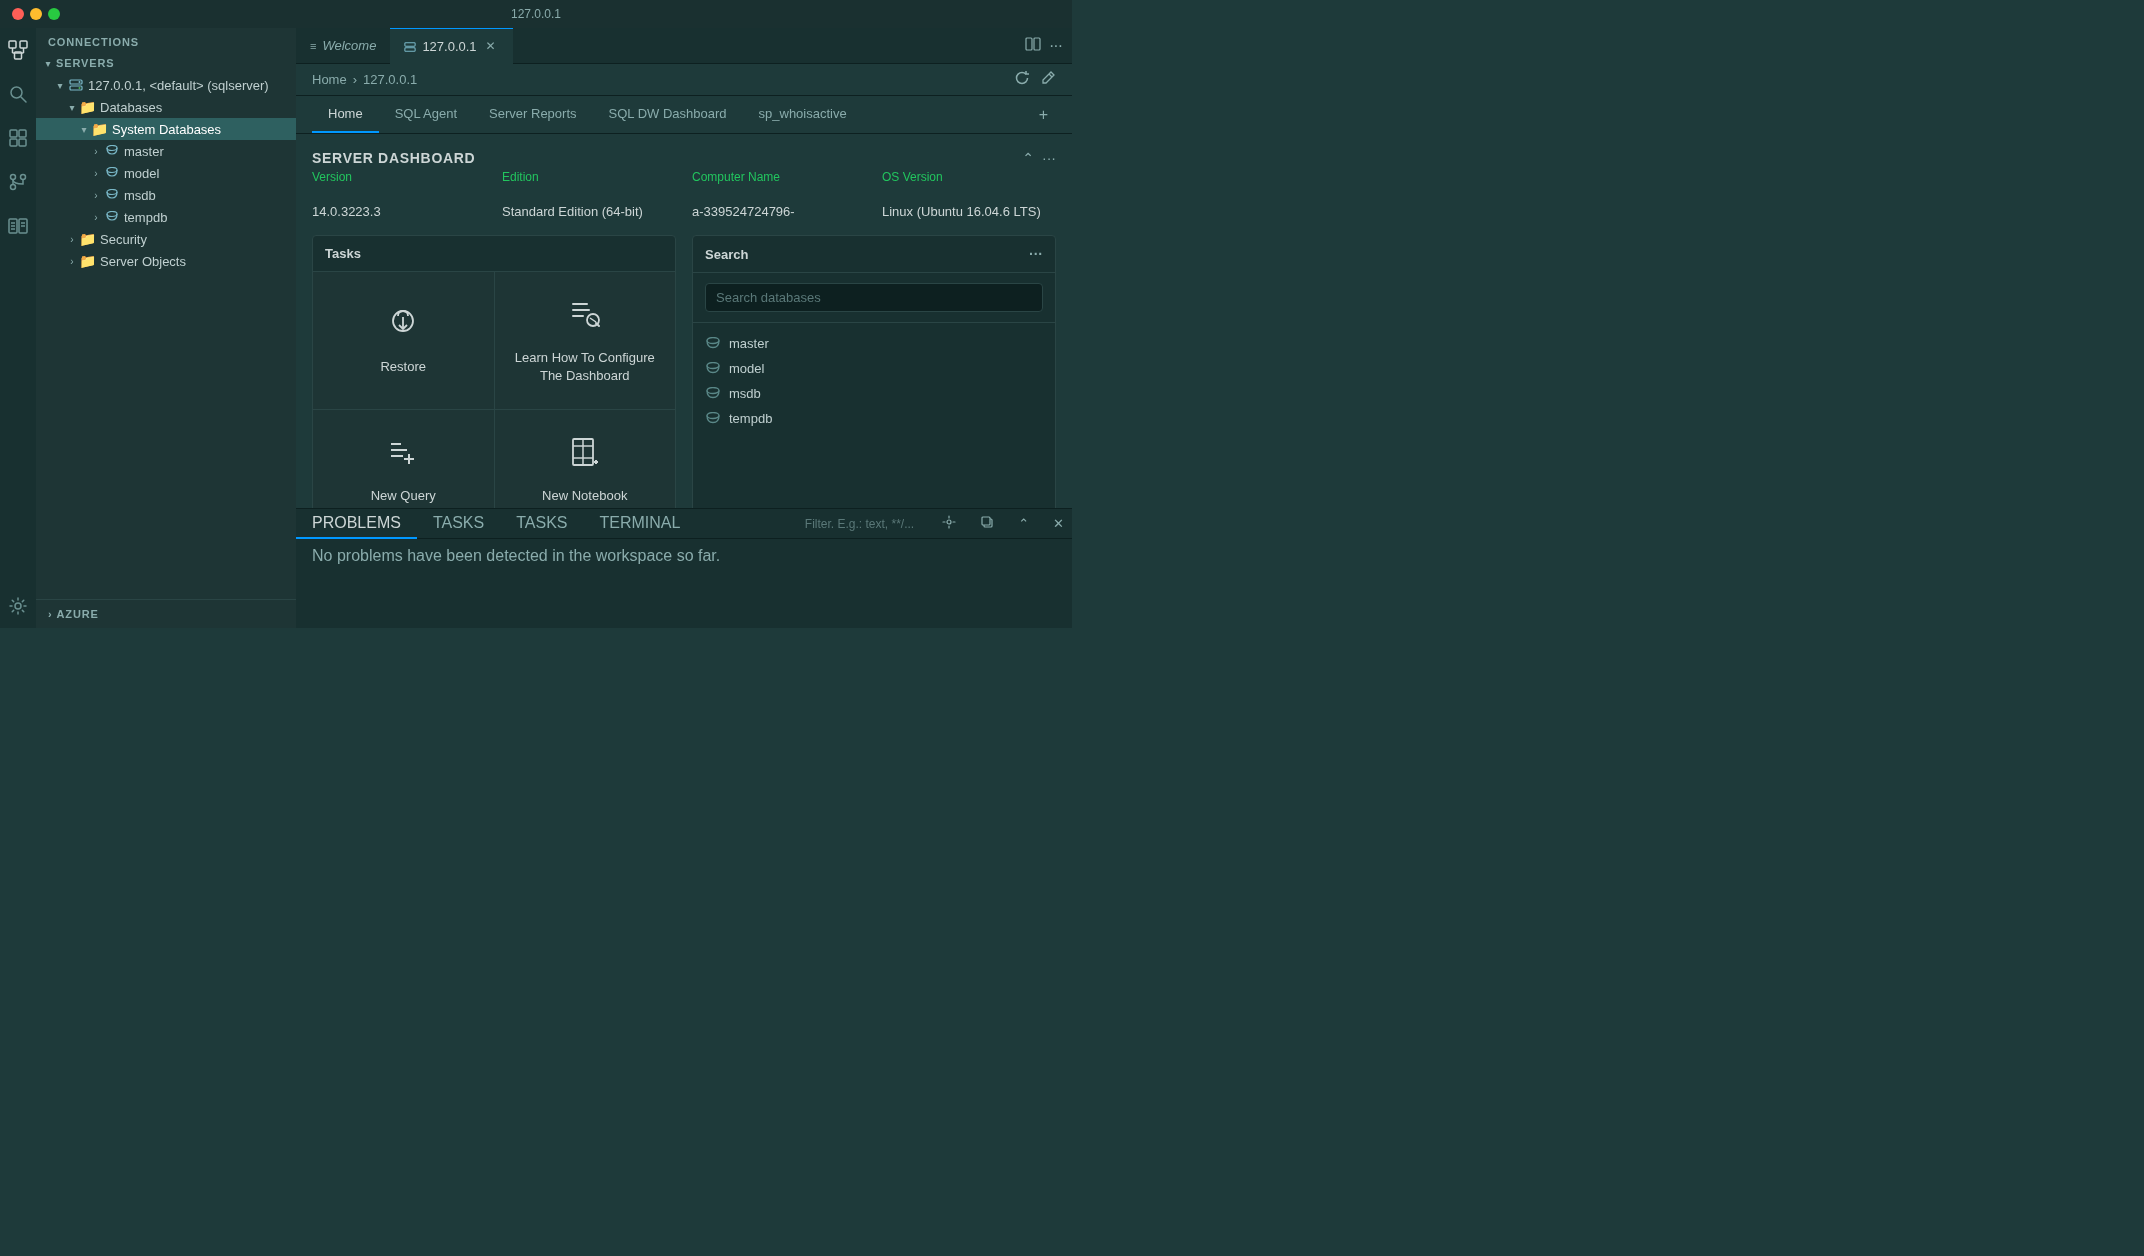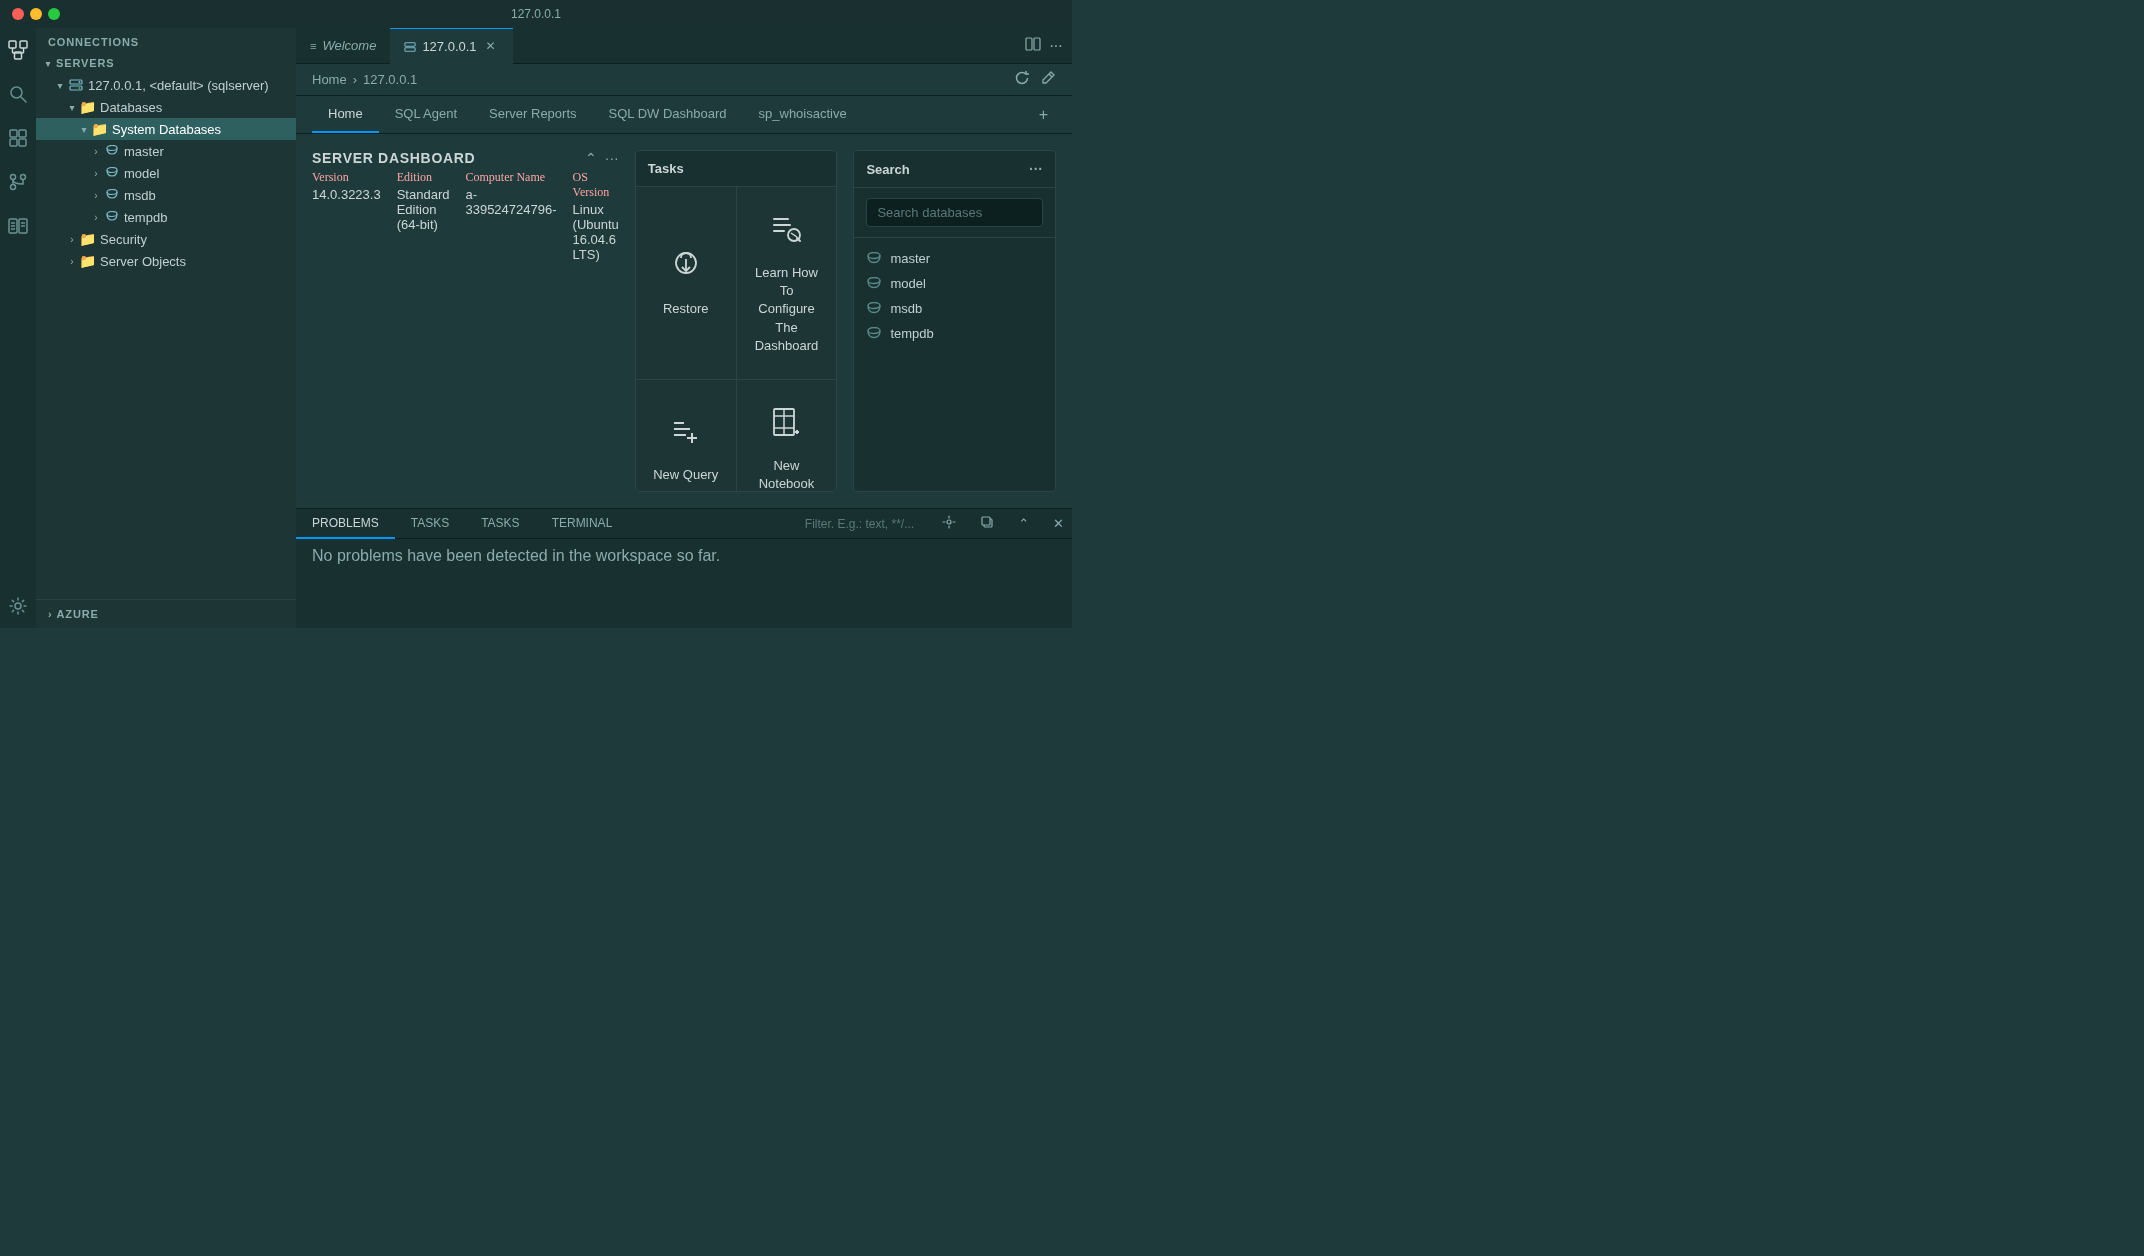--- a/index.html
+++ b/index.html
@@ -275,20 +275,21 @@
       padding: 8px;
     }
 
     
     .dashboard-content {
       flex: 1;
       overflow-y: auto;
       overflow-x: hidden;
       padding: 16px;
       display: flex;
+      flex-direction: column;
       gap: 16px;
     }
 
     
     .server-dashboard-header {
       display: flex;
       justify-content: space-between;
       align-items: flex-start;
     }
     .server-dashboard-title {
@@ -307,23 +308,22 @@
 
     .server-info-grid {
       display: grid;
       grid-template-columns: repeat(4, 1fr);
       gap: 16px;
       margin-top: 4px;
     }
     .info-item {}
     .info-label {
       font-size: 12px;
-      color: #fca5a5;
-      margin-bottom: 2px;
-      font-family: Liberation Serif, serif;
+      color: #22c55e;
+      margin-bottom: 20px;
     }
     .info-value {
       font-size: 13px;
       color: #cdd6d6;
     }
 
     
     .dashboard-row {
       display: grid;
       grid-template-columns: 1fr 1fr;
@@ -419,21 +419,21 @@
       align-items: center;
       height: 30px;
       border-bottom: 1px solid #0d2020;
       flex-shrink: 0;
     }
     .bottom-tab {
       padding: 0 16px;
       height: 30px;
       display: flex;
       align-items: center;
-      font-size: 12px;
+      font-size: 16px;
       color: #8aacac;
       cursor: pointer;
       border-bottom: 2px solid transparent;
       font-weight: 500;
     }
     .bottom-tab.active {
       color: #cdd6d6;
       border-bottom: 2px solid #0098ff;
     }
     .bottom-content {

